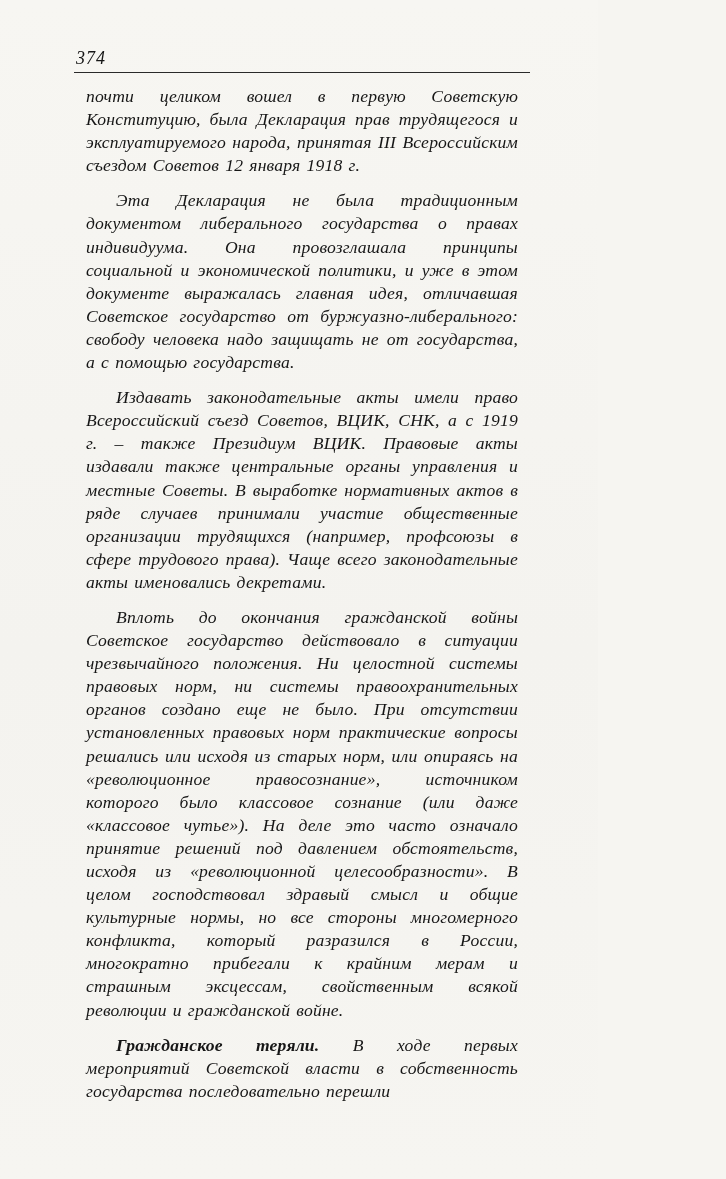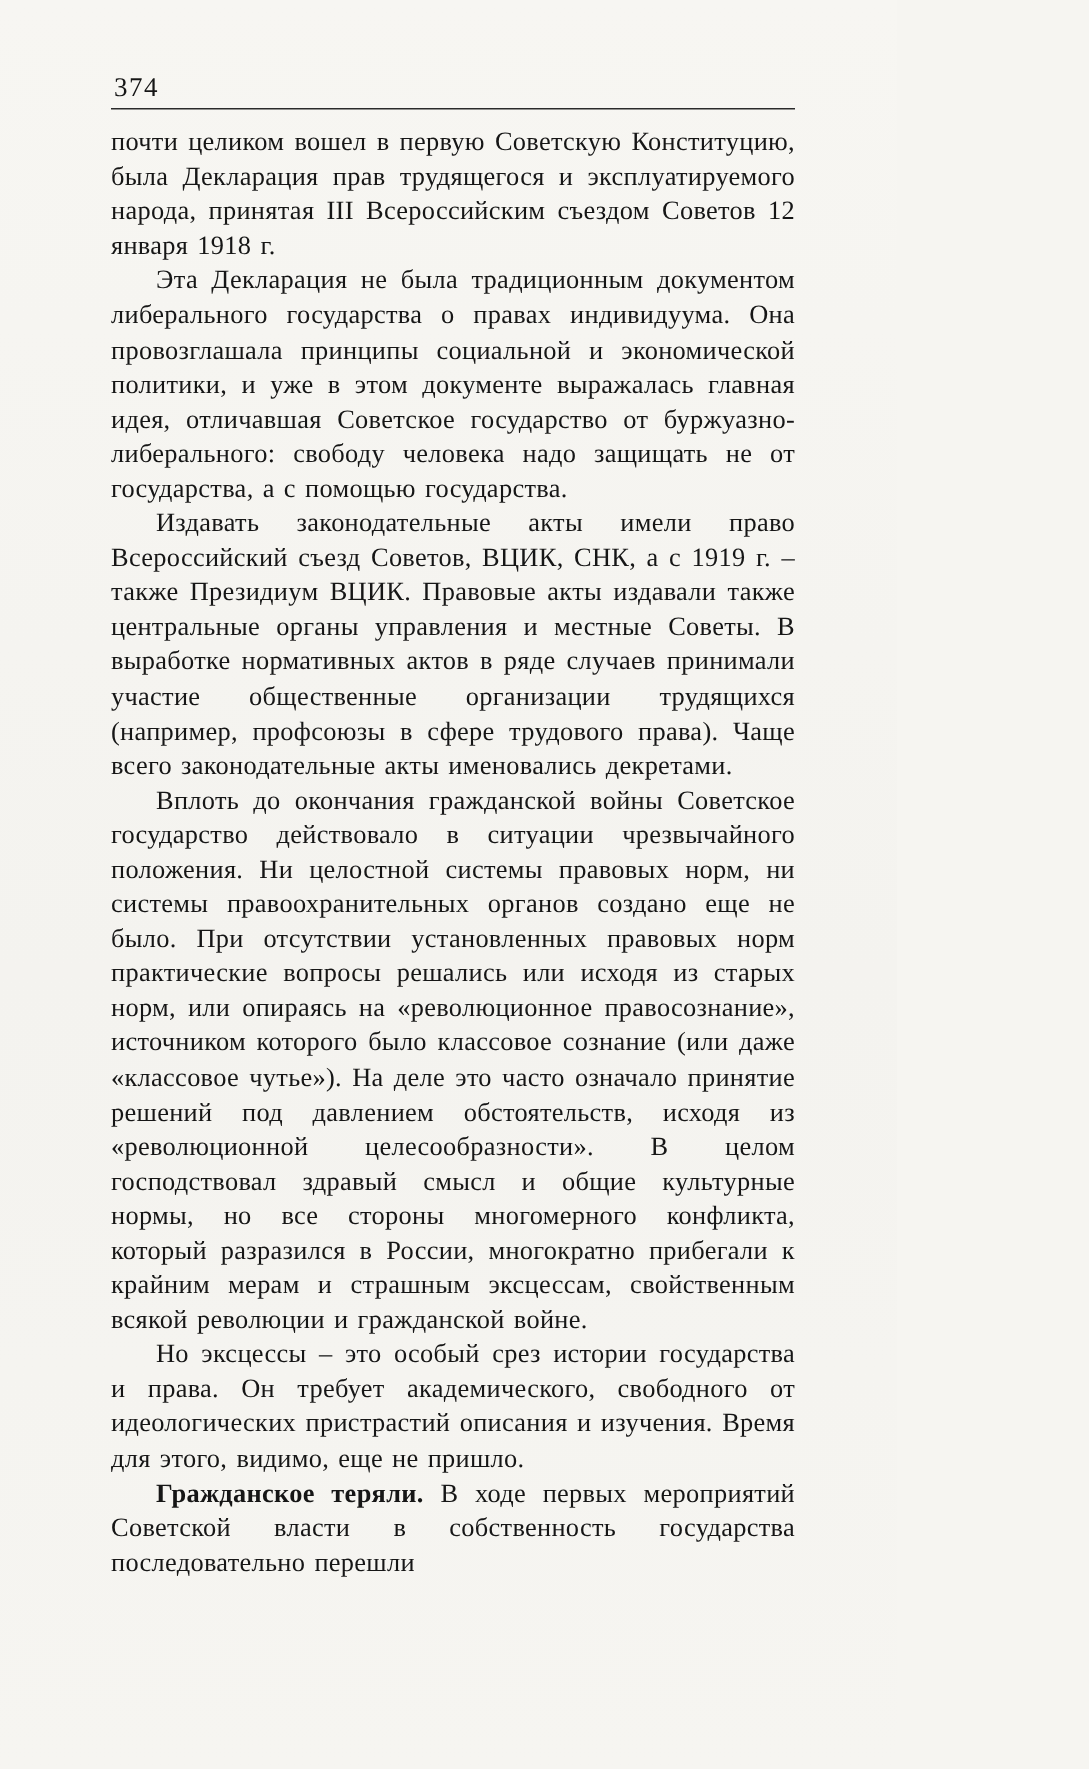--- a/index.html
+++ b/index.html
@@ -13,20 +13,21 @@
     font-family: "Liberation Serif", serif;
     color: #161616;
     overflow: hidden;
   }
   .page {
     box-sizing: border-box;
     width: 598px;
     height: 1179px;
     padding: 48px 68px 13px 74px;
     background: linear-gradient(180deg, #f7f6f2 0%, #f4f3ef 55%, #f6f5f1 100%);
+    font-style: italic;
   }
   .page-header {
     margin-bottom: 10px;
   }
   .page-number {
     display: block;
     font-size: 18px;
     letter-spacing: 1px;
     padding-bottom: 3px;
     padding-left: 2px;
@@ -37,21 +38,21 @@
   }
   .body-text {
     margin-top: 7px;
     font-size: 17.6px;
     line-height: 23.1px;
     text-align: justify;
     word-spacing: 1.5px;
     letter-spacing: 0.2px;
   }
   .body-text p {
-    margin: 0;
+    margin: 12px;
     padding: 0;
   }
   .body-text p.indent {
     text-indent: 30px;
   }
   .lead-bold {
     font-weight: bold;
   }
 </style>
 </head>
@@ -68,19 +69,18 @@
 
     <p>почти целиком вошел в первую Советскую Конституцию, была Декларация прав трудящегося и эксплуатируемого народа, принятая III Всероссийским съездом Советов 12 января 1918 г.</p>
 
     <p class="indent">Эта Декларация не была традиционным документом либерального государства о правах индивидуума. Она провозглашала принципы социальной и экономической политики, и уже в этом документе выражалась главная идея, отличавшая Советское государство от буржуазно-либерального: свободу человека надо защищать не от государства, а с помощью государства.</p>
 
 
     <p class="indent">Издавать законодательные акты имели право Всероссийский съезд Советов, ВЦИК, СНК, а с 1919 г. – также Президиум ВЦИК. Правовые акты издавали также центральные органы управления и местные Советы. В выработке нормативных актов в ряде случаев принимали участие общественные организации трудящихся (например, профсоюзы в сфере трудового права). Чаще всего законодательные акты именовались декретами.</p>
 
     <p class="indent">Вплоть до окончания гражданской войны Советское государство действовало в ситуации чрезвычайного положения. Ни целостной системы правовых норм, ни системы правоохранительных органов создано еще не было. При отсутствии установленных правовых норм практические вопросы решались или исходя из старых норм, или опираясь на «революционное правосознание», источником которого было классовое сознание (или даже «классовое чутье»). На деле это часто означало принятие решений под давлением обстоятельств, исходя из «революционной целесообразности». В целом господствовал здравый смысл и общие культурные нормы, но все стороны многомерного конфликта, который разразился в России, многократно прибегали к крайним мерам и страшным эксцессам, свойственным всякой революции и гражданской войне.</p>
 
-    <p class="indent">Но эксцессы – это особый срез истории государства и права. Он требует академического, свободного от идеологических пристрастий описания и изучения. Время для этого, видимо, еще не пришло.</p>
 
     <p class="indent"><span class="lead-bold">Гражданское теряли.</span><span> В ходе первых мероприятий Советской власти в собственность государства последовательно перешли</span></p>
 
   </div>
 
 </div>
 
 </body></html>

